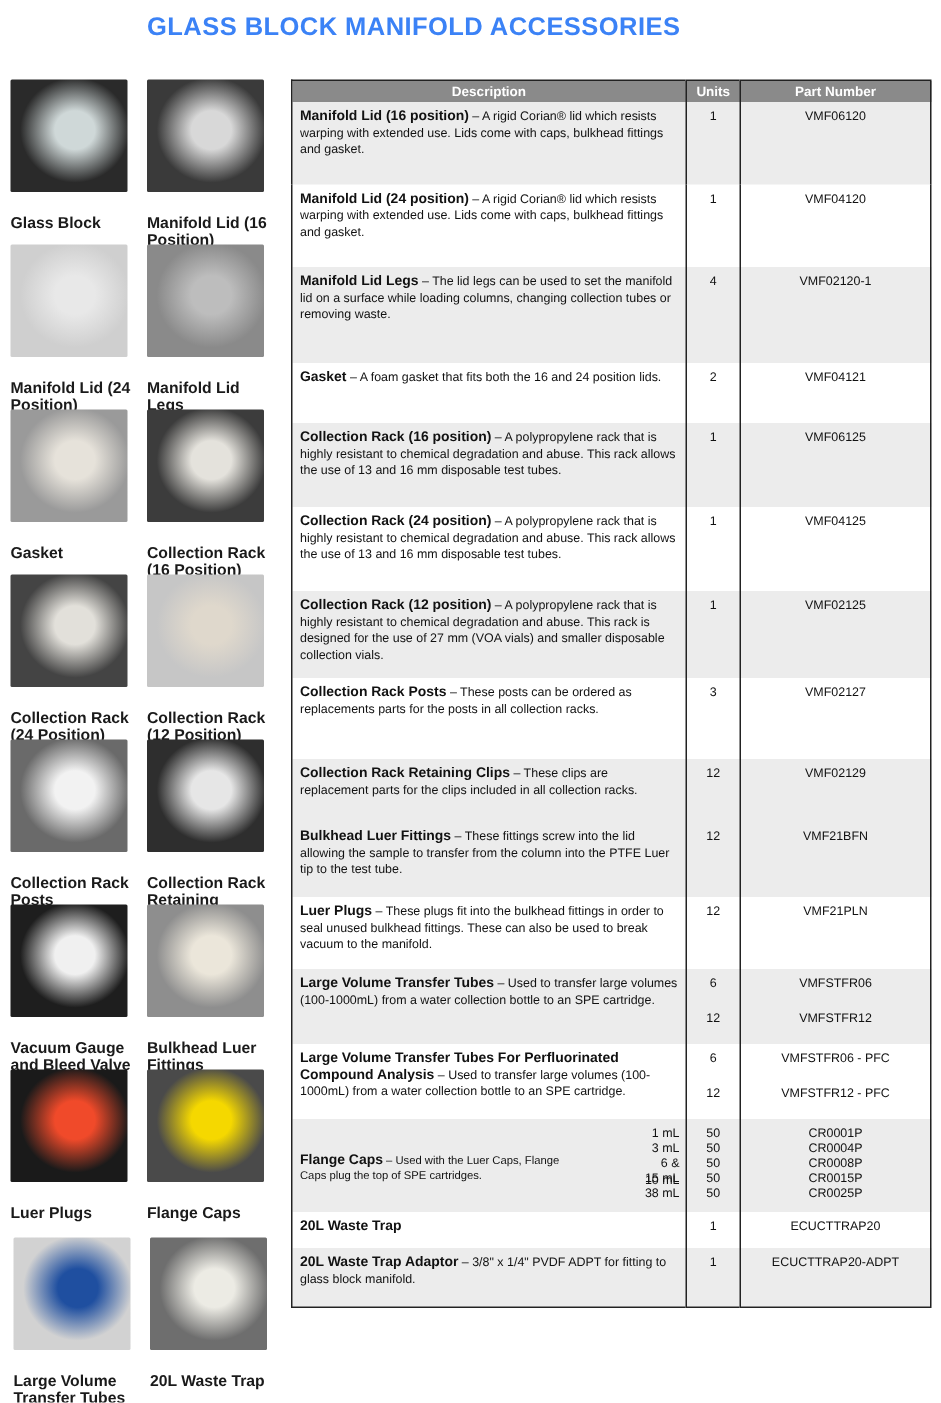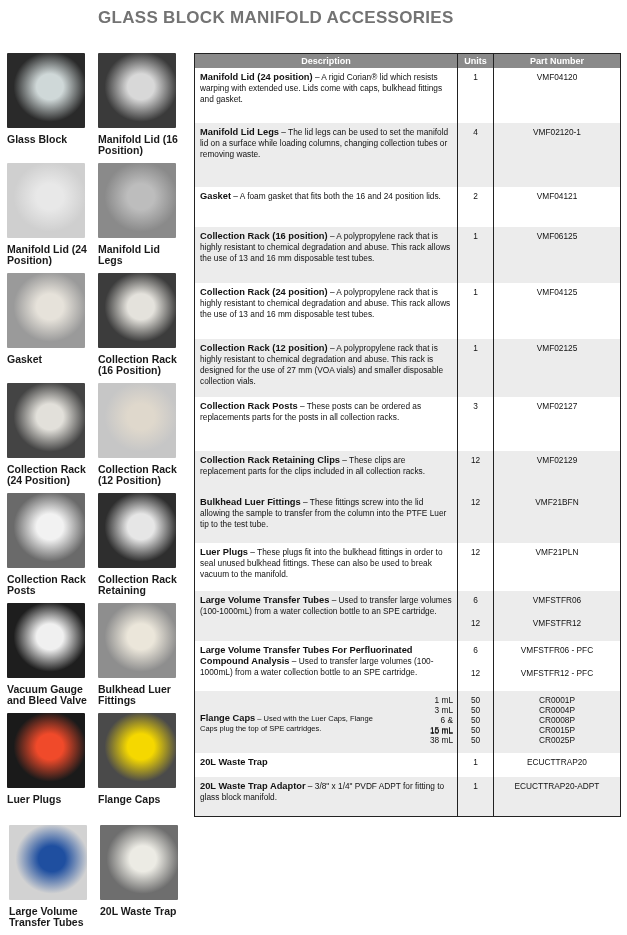--- a/index.html
+++ b/index.html
@@ -1,23 +1,23 @@
 <!DOCTYPE html>
 <html><head>
 <meta charset="utf-8">
 <style>
   html, body { margin:0; padding:0; background:#ffffff; }
   body { width:627px; height:935px; position:relative; overflow:hidden;
          font-family:"Liberation Sans", sans-serif; color:#111; }
   .title { position:absolute; left:98px; top:8px; font-size:17px; font-weight:bold;
-           letter-spacing:0.3px; color:#737373; margin:0; }
+           letter-spacing:0.3px; color:#3b82f6; margin:0; }
   .gallery { position:absolute; left:7px; top:53px; width:180px; }
   .tile { position:absolute; width:80px; }
   .tile .img { width:78px; height:75px; border-radius:1px; }
-  .tile .cap { font-size:10.5px; font-weight:bold; line-height:10.5px; margin-top:6px; color:#1a1a1a; }
+  .tile .cap { font-size:10.5px; font-weight:bold; line-height:10.5px; margin-top:16px; color:#1a1a1a; }
   table.parts { position:absolute; left:194px; top:53px; width:427px; border-collapse:collapse;
                 border:1.5px solid #222; font-size:8.3px; }
   table.parts th { background:#8a8a8a; color:#fff; font-weight:bold; font-size:9px; height:14px; padding:0;
                    border-right:1.5px solid #222; }
   table.parts td { vertical-align:top; padding:4px 4px 2px 5px; line-height:11px; border-right:1.5px solid #222; }
   table.parts td.units, table.parts td.pn { text-align:center; padding-left:0; padding-right:0; }
   table.parts tr.shade td { background:#ececec; }
   .name { font-weight:bold; font-size:9.3px; }
   .col-desc { width:262px; } .col-units { width:35px; }
   .multi div { height:11px; }
@@ -101,20 +101,25 @@
 <table class="parts">
   <thead>
     <tr>
       <th class="col-desc">Description</th>
       <th class="col-units">Units</th>
       <th>Part Number</th>
     </tr>
   </thead>
   <tbody id="tbody">
 
+  <tr class="shade" style="height: 55px;">
+        <td><span class="name">Manifold Lid (16 position)</span><span> – A rigid Corian® lid which resists warping with extended use.  Lids come with caps, bulkhead fittings and gasket.</span></td>
+        <td class="units">1</td>
+        <td class="pn">VMF06120</td>
+      </tr>
       <tr style="height: 55px;">
         <td><span class="name">Manifold Lid (24 position)</span><span> – A rigid Corian® lid which resists warping with extended use.  Lids come with caps, bulkhead fittings and gasket.</span></td>
         <td class="units">1</td>
         <td class="pn">VMF04120</td>
       </tr>
       <tr class="shade" style="height: 64px;">
         <td><span class="name">Manifold Lid Legs</span><span> – The lid legs can be used to set the manifold lid on a surface while loading columns, changing collection tubes or removing waste.</span></td>
         <td class="units">4</td>
         <td class="pn">VMF02120-1</td>
       </tr>

